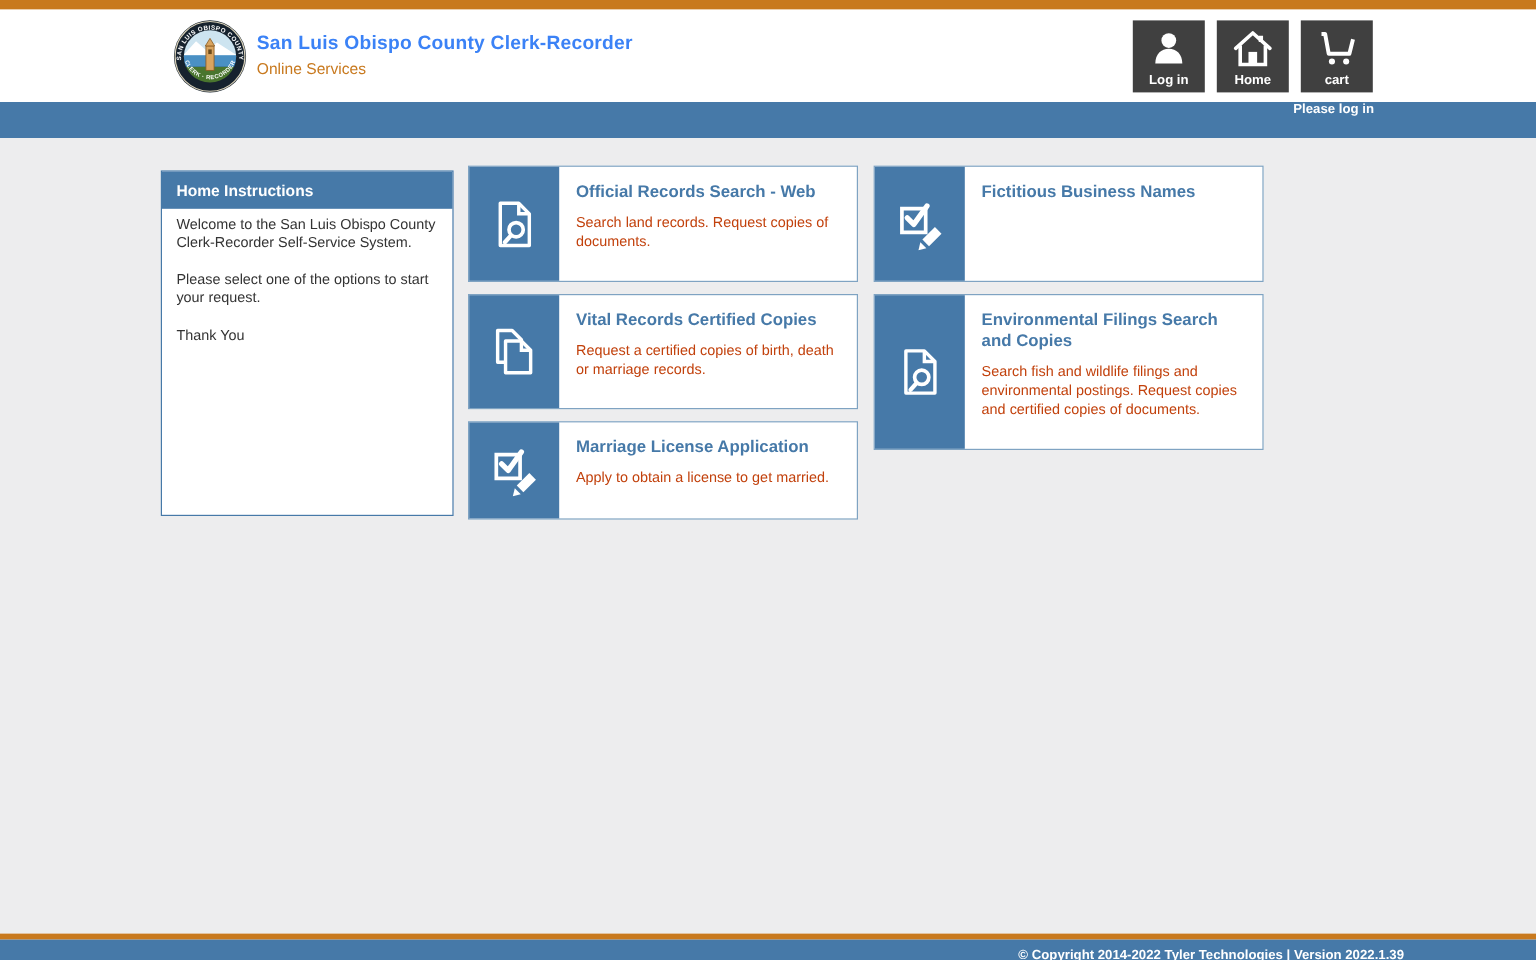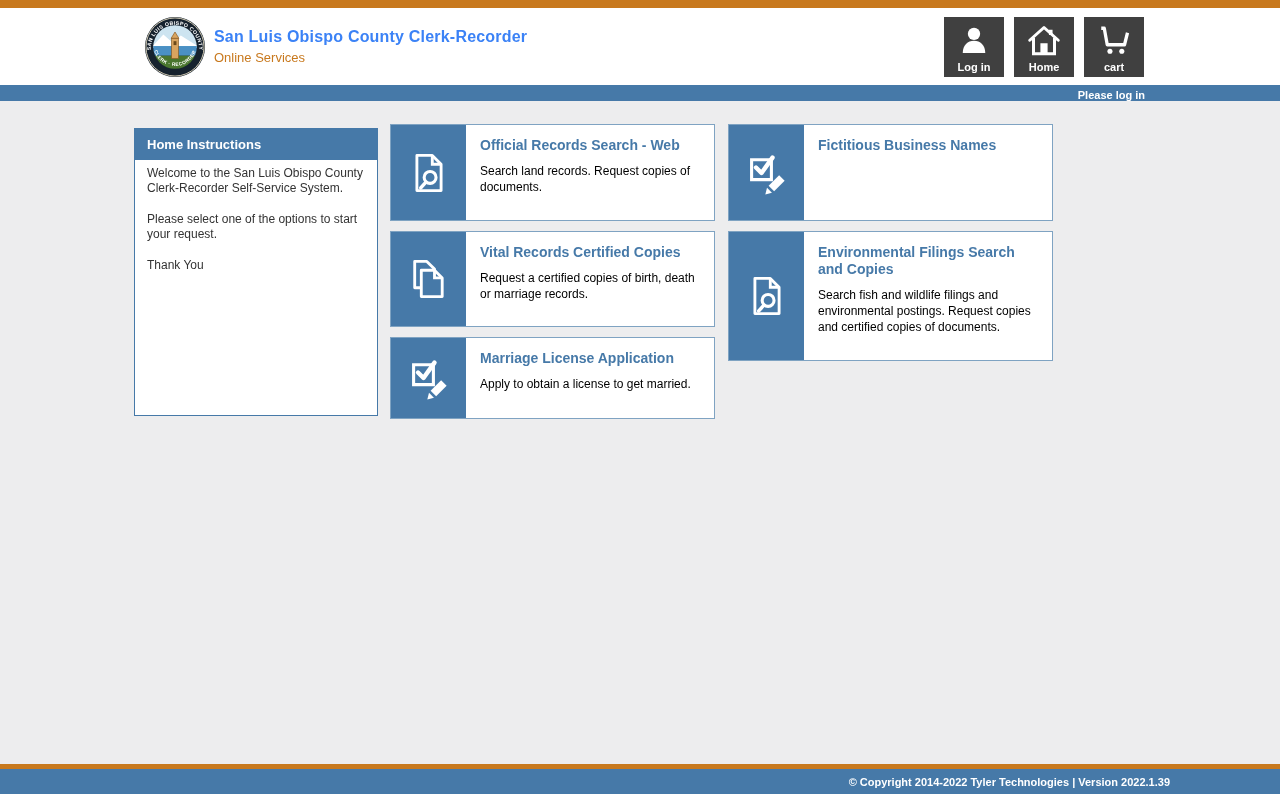--- a/index.html
+++ b/index.html
@@ -31,22 +31,22 @@
   .hdr-buttons { display: flex; gap: 10px; margin-right: 2px; }
   .hdr-btn {
     width: 60px; height: 60px; border: none; cursor: pointer;
     background: #404040; color: #ffffff;
     display: flex; flex-direction: column; align-items: center; justify-content: flex-end;
     padding-bottom: 4px; position: relative;
   }
   .hdr-btn .hdr-btn-icon { position: absolute; top: 6px; left: 0; right: 0; display: flex; justify-content: center; }
   .hdr-btn-label { font-size: 11px; font-weight: bold; line-height: 11px; }
   .status-bar {
-    height: 16px; background: #4679A8;
-    display: flex; align-items: flex-end; justify-content: flex-end;
+    height: 30px; background: #4679A8;
+    display: flex; align-items: flex-start; justify-content: flex-end;
     padding-right: 135px;
   }
   .status-text { color: #ffffff; font-size: 11px; font-weight: bold; }
 
   
   .main-area { height: 663px; background: #EDEDEE; overflow: hidden; }
   .content {
     width: 1012px; margin: 0 auto; display: flex; align-items: flex-start;
   }
   
@@ -75,21 +75,21 @@
   }
   .card-icon {
     width: 75px; flex-shrink: 0; background: #4679A8;
     display: flex; align-items: center; justify-content: center;
   }
   .card-body { padding: 12px 14px 10px 14px; flex: 1; }
   .card-title {
     color: #4679A8; font-size: 14px; font-weight: bold; line-height: 17px;
   }
   .card-desc {
-    color: #000000; font-size: 12px; line-height: 16px; margin-top: 9px;
+    color: #c2410c; font-size: 12px; line-height: 16px; margin-top: 9px;
   }
 
   
   .footer-accent { height: 5px; background: #C8791E; }
   .site-footer {
     height: 25px; background: #4679A8;
     display: flex; align-items: center; justify-content: flex-end;
     padding-right: 110px;
   }
   .footer-text { color: #ffffff; font-size: 11px; font-weight: bold; }

